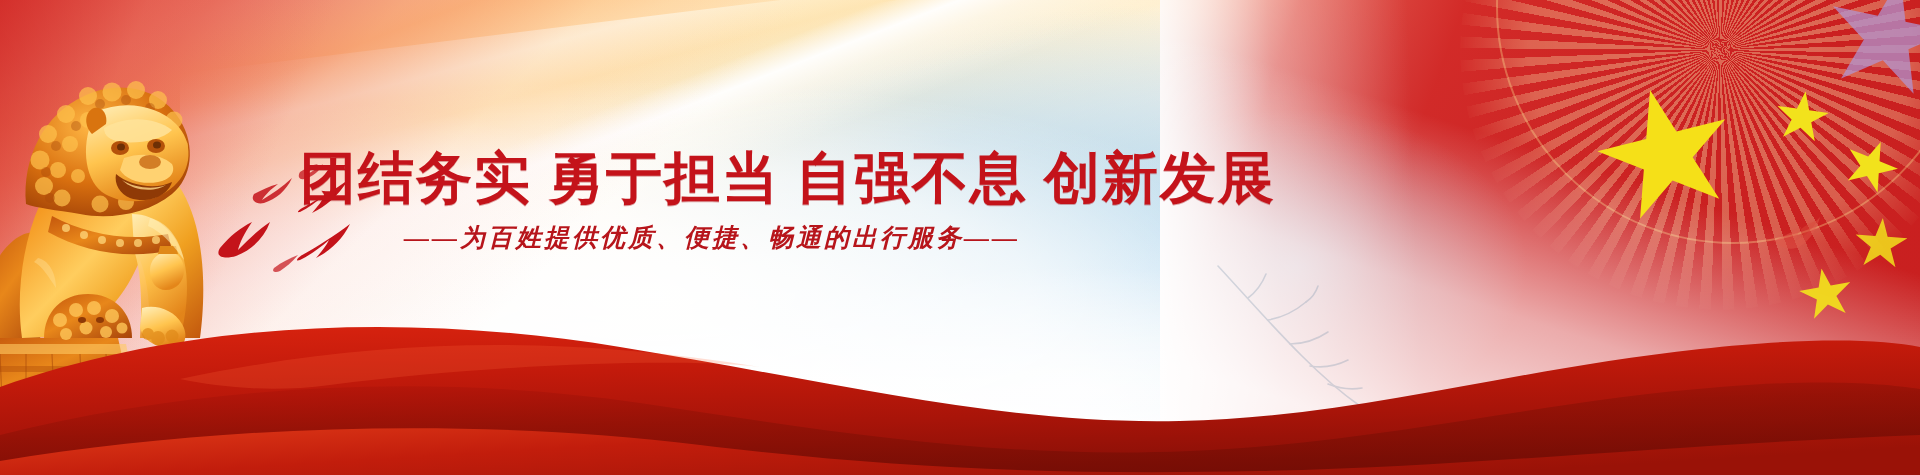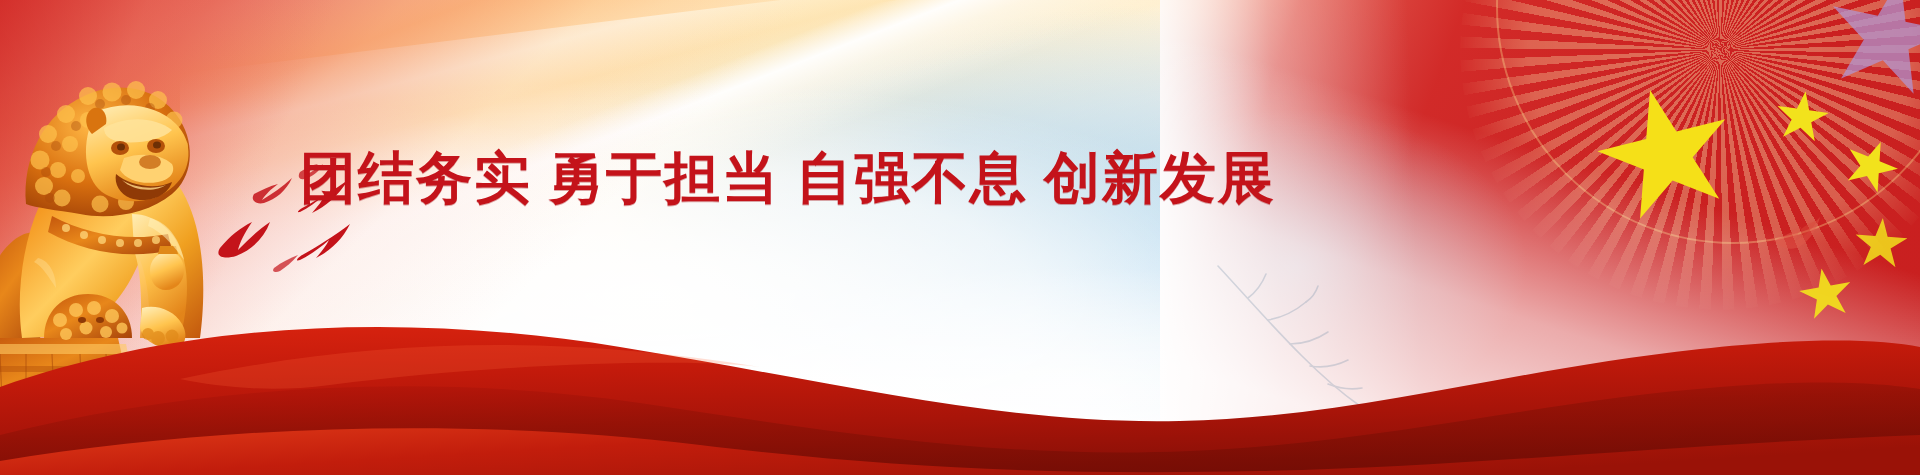--- a/index.html
+++ b/index.html
@@ -397,20 +397,21 @@
         <path d="M108 104 C122 96 138 86 154 74 C146 90 134 101 120 108
                  C126 101 130 96 133 90 C124 98 114 105 104 110 C98 112 102 107 108 104 Z"></path>
 
         <path d="M78 118 C86 112 94 108 102 105 C96 112 90 117 84 121 C80 123 75 122 78 118 Z" opacity=".7"></path>
       </g>
     </svg>
   </div>
 
   <div class="text-block">
     <div class="slogan">团结务实  勇于担当  自强不息  创新发展</div>
+    <div class="subtitle">——为百姓提供优质、便捷、畅通的出行服务——</div>
   </div>
 
   <div class="wave">
     <svg viewBox="0 0 1920 200" preserveAspectRatio="none">
       <defs>
         <linearGradient id="waveA" x1="0" y1="0" x2="0.25" y2="1">
           <stop offset="0%" stop-color="#d8230f"></stop>
           <stop offset="35%" stop-color="#c31a0b"></stop>
           <stop offset="70%" stop-color="#a81409"></stop>
           <stop offset="100%" stop-color="#8c1007"></stop>

